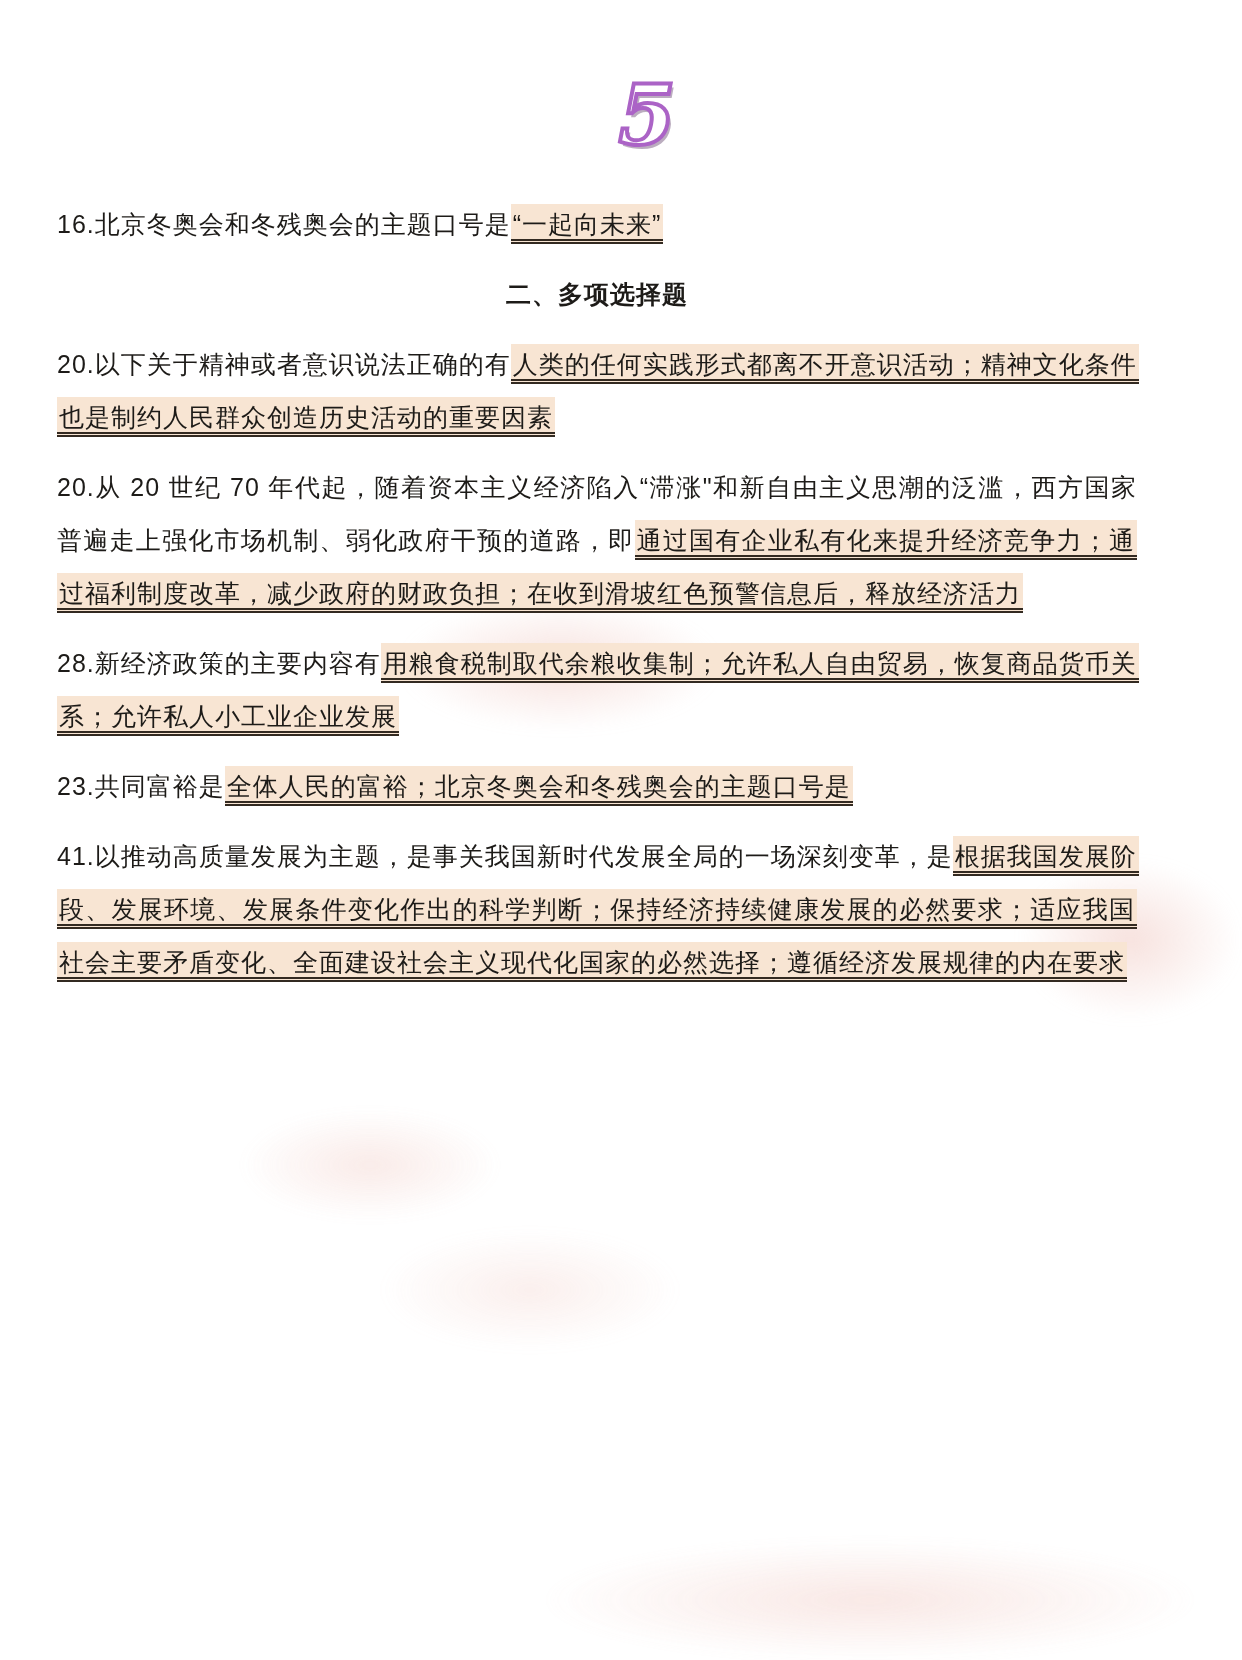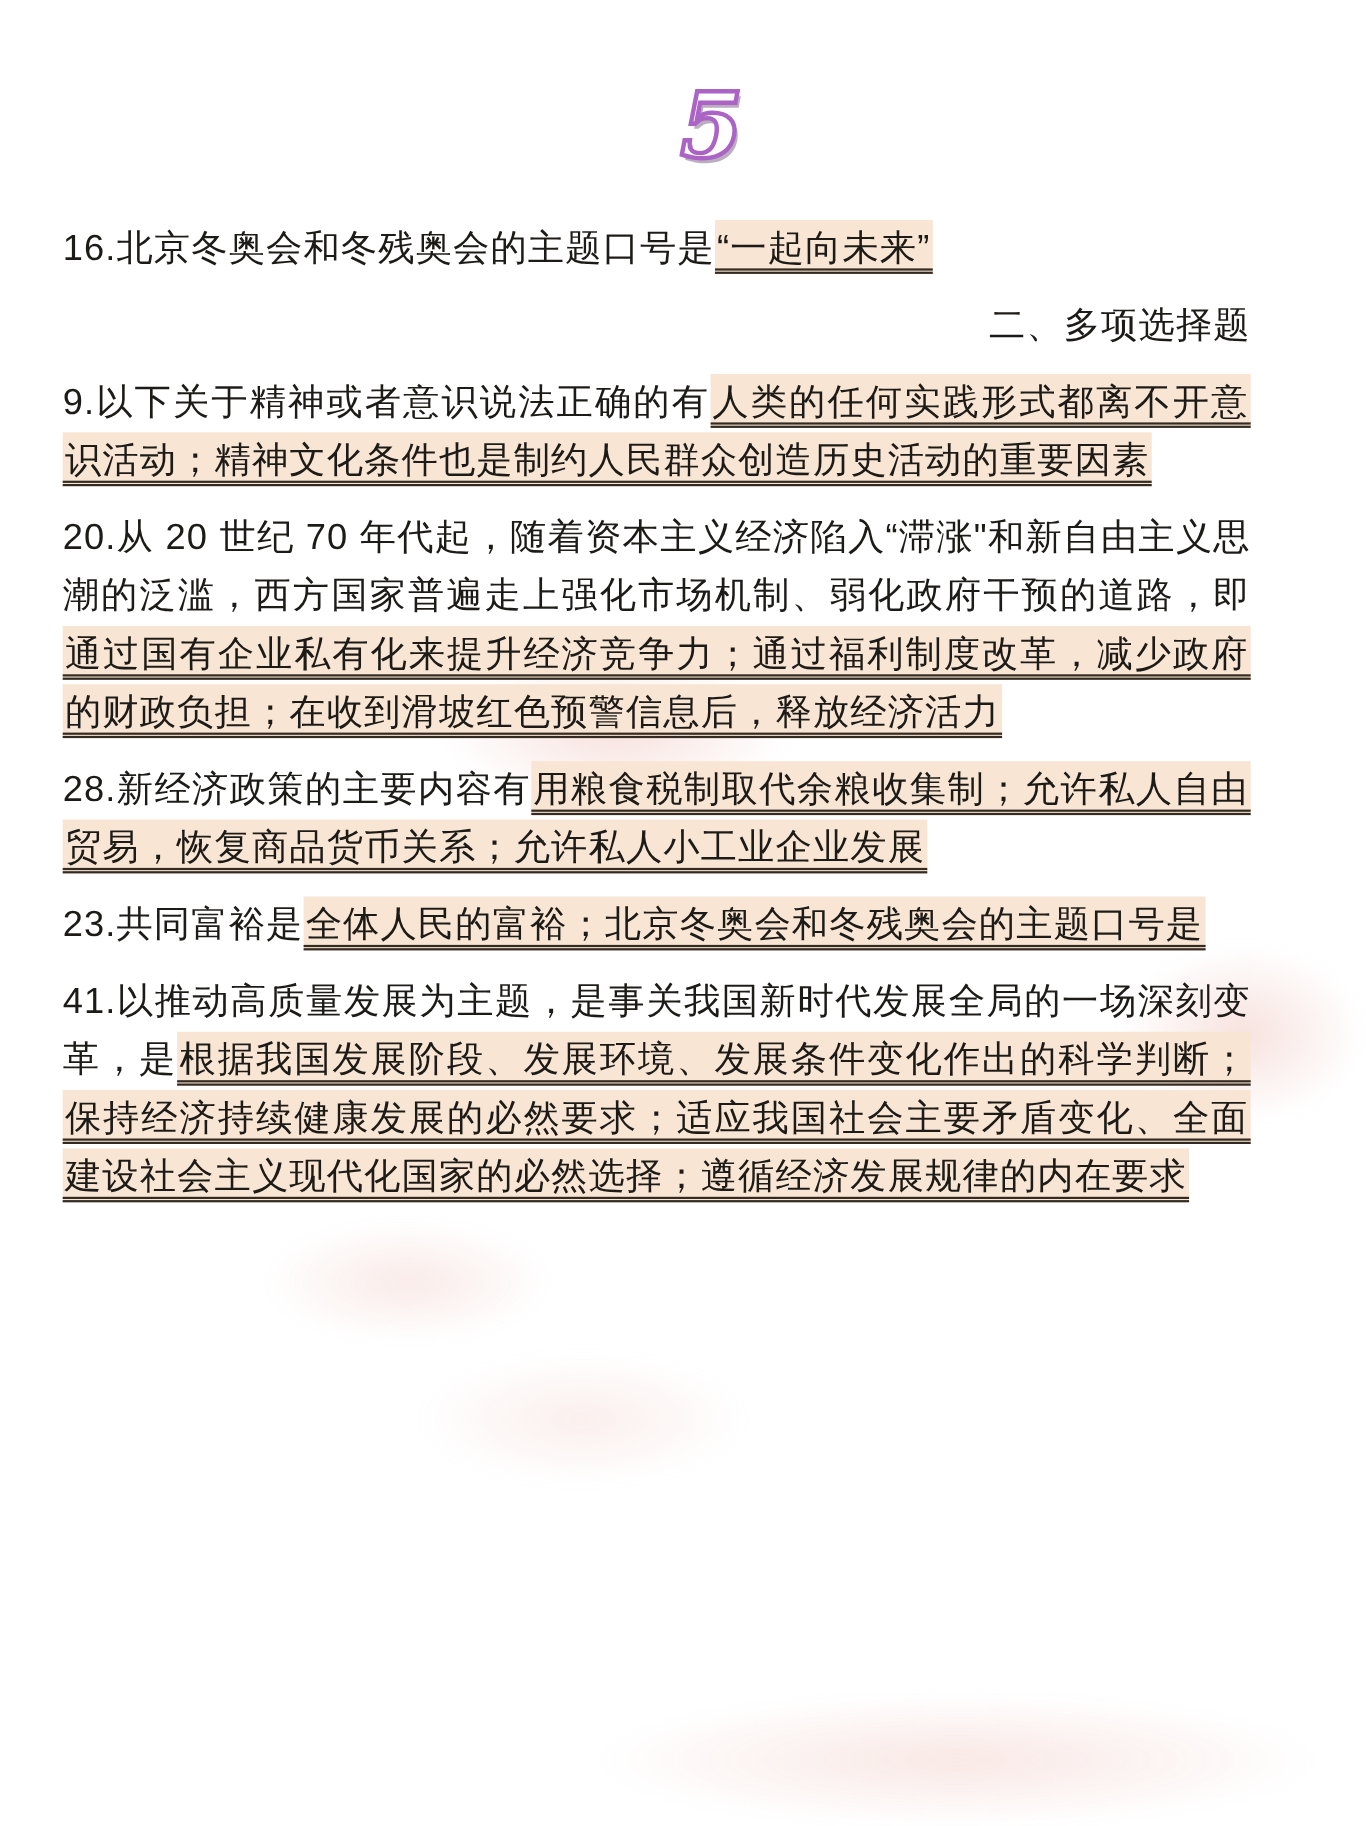--- a/index.html
+++ b/index.html
@@ -50,29 +50,29 @@
   }
 
   .content {
     position: absolute;
     left: 57px;
     top: 198px;
     width: 1080px;
   }
   .para {
     margin: 0 0 17px 0;
-    font-size: 33px;
+    font-size: 25px;
     line-height: 53px;
     letter-spacing: 1px;
     text-align: justify;
     font-weight: 500;
   }
   .para.heading {
-    font-weight: normal;
-    text-align: right;
+    font-weight: bold;
+    text-align: center;
   }
   .seg { }
   .hl {
     background: #f8e5d3;
     border-bottom: 5px double #332a21;
     padding: 6px 2px 1px 2px;
     -webkit-box-decoration-break: clone;
     box-decoration-break: clone;
   }
 </style>
@@ -85,18 +85,18 @@
 <div class="smudge s4"></div>
 <div class="smudge s5"></div>
 
 <div class="page-number-wrap">
   <span class="page-number">5</span>
 </div>
 
 <div class="content">
     <p class="para"><span class="seg">16.北京冬奥会和冬残奥会的主题口号是</span><span class="seg hl">“一起向未来”</span></p>
     <p class="para heading"><span class="seg">二、多项选择题</span></p>
-    <p class="para"><span class="seg">9.以下关于精神或者意识说法正确的有</span><span class="seg hl">人类的任何实践形式都离不开意识活动；精神文化条件也是制约人民群众创造历史活动的重要因素</span></p>
+    <p class="para"><span class="seg">20.以下关于精神或者意识说法正确的有</span><span class="seg hl">人类的任何实践形式都离不开意识活动；精神文化条件也是制约人民群众创造历史活动的重要因素</span></p>
     <p class="para"><span class="seg">20.从 20 世纪 70 年代起，随着资本主义经济陷入“滞涨"和新自由主义思潮的泛滥，西方国家普遍走上强化市场机制、弱化政府干预的道路，即</span><span class="seg hl">通过国有企业私有化来提升经济竞争力；通过福利制度改革，减少政府的财政负担；在收到滑坡红色预警信息后，释放经济活力</span></p>
     <p class="para"><span class="seg">28.新经济政策的主要内容有</span><span class="seg hl">用粮食税制取代余粮收集制；允许私人自由贸易，恢复商品货币关系；允许私人小工业企业发展</span></p>
     <p class="para"><span class="seg">23.共同富裕是</span><span class="seg hl">全体人民的富裕；北京冬奥会和冬残奥会的主题口号是</span></p>
     <p class="para"><span class="seg">41.以推动高质量发展为主题，是事关我国新时代发展全局的一场深刻变革，是</span><span class="seg hl">根据我国发展阶段、发展环境、发展条件变化作出的科学判断；保持经济持续健康发展的必然要求；适应我国社会主要矛盾变化、全面建设社会主义现代化国家的必然选择；遵循经济发展规律的内在要求</span></p>
   </div>
 
 </body></html>

